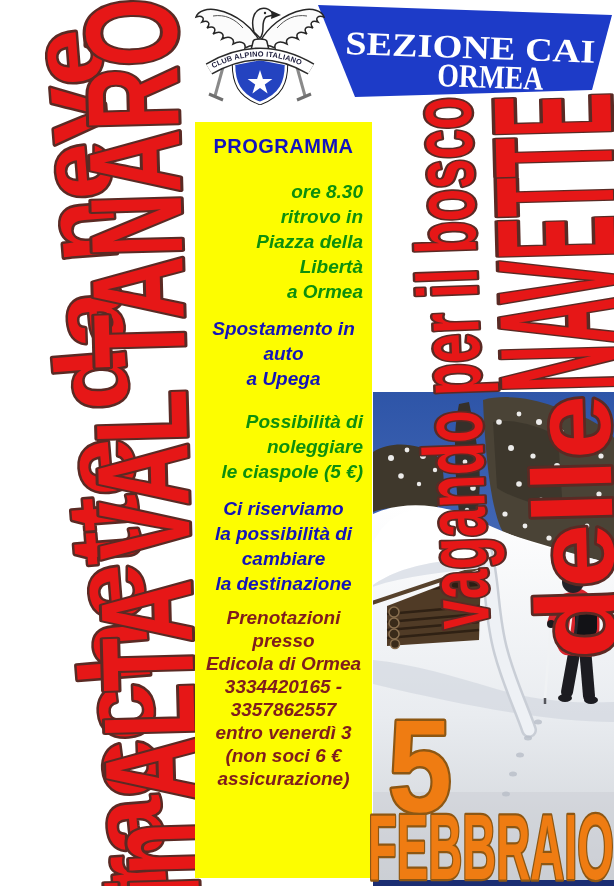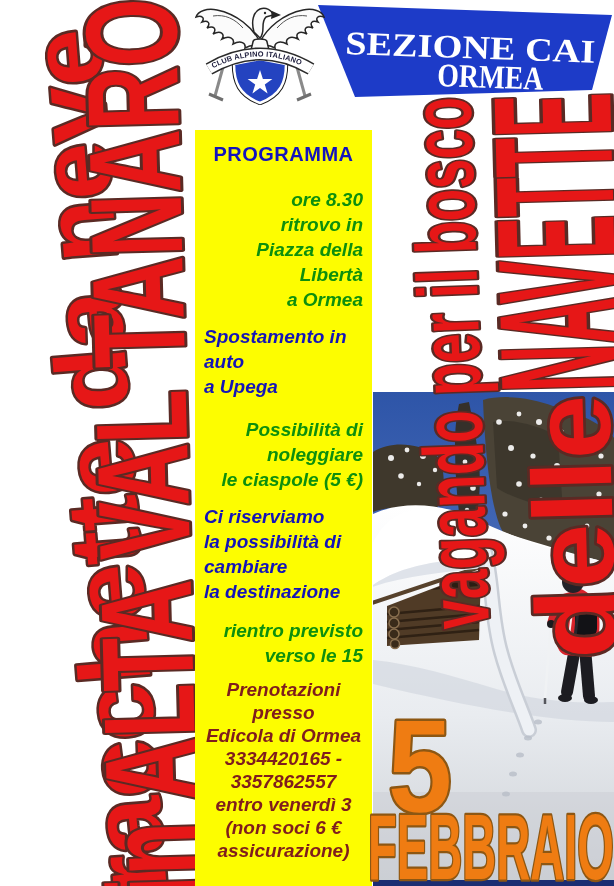--- a/index.html
+++ b/index.html
@@ -12,27 +12,27 @@
   .z1 { z-index:1; } .z3 { z-index:3; }
 
   
   .disp { font-family:"Liberation Sans","DejaVu Sans",sans-serif; font-weight:bold;
           paint-order:stroke fill; stroke-linejoin:round; }
   .red  { fill:#e61717; stroke:#5a2a24; }
   .org  { fill:#ef7c12; stroke:#8d5713; }
   .bannertxt { font-family:"Liberation Serif","DejaVu Serif",serif; font-weight:bold; fill:#ffffff; }
 
   
-  .ybox { position:absolute; left:195px; top:130px; width:177px; height:756px;
+  .ybox { position:absolute; left:195px; top:122px; width:177px; height:756px;
           background:#fdfd00; z-index:2; box-sizing:border-box; padding:12px 9px 0 9px; }
   .blk { font-weight:bold; font-size:19px; line-height:25px; white-space:pre-line; margin:0;font-style:italic; }
   .prog-title { color:#1313bd; text-align:center; font-size:20px; letter-spacing:.5px;
                 font-weight:bold; line-height:25px; margin:0; }
   .g { color:#0d8f0d; text-align:right; }
-  .b { color:#1414b8; text-align:left; }
+  .b { color:#1414b8; text-align:center; }
   .r { color:#7f1d1d; text-align:center; line-height:23px; }
 
   .photo { position:absolute; left:373px; top:392px; width:241px; height:494px; z-index:2; }
   .logo  { position:absolute; left:193px; top:2px; width:135px; height:103px; z-index:3; }
 </style>
 </head>
 <body>
 
 <div class="poster">
 
@@ -51,22 +51,20 @@
     <p class="blk b" style="margin-top:12px">Spostamento in
 auto
 a Upega</p>
     <p class="blk g" style="margin-top:18px">Possibilità di
 noleggiare
 le ciaspole (5 €)</p>
     <p class="blk b" style="margin-top:12px">Ci riserviamo
 la possibilità di
 cambiare
 la destinazione</p>
-    <p class="blk g" style="margin-top:14px">rientro previsto
-verso le 15</p>
     <p class="blk r" style="margin-top:10px">Prenotazioni
 presso
 Edicola di Ormea
 3334420165 -
 3357862557
 entro venerdì 3
 (non soci 6 €
 assicurazione)</p>
   </div>
 

